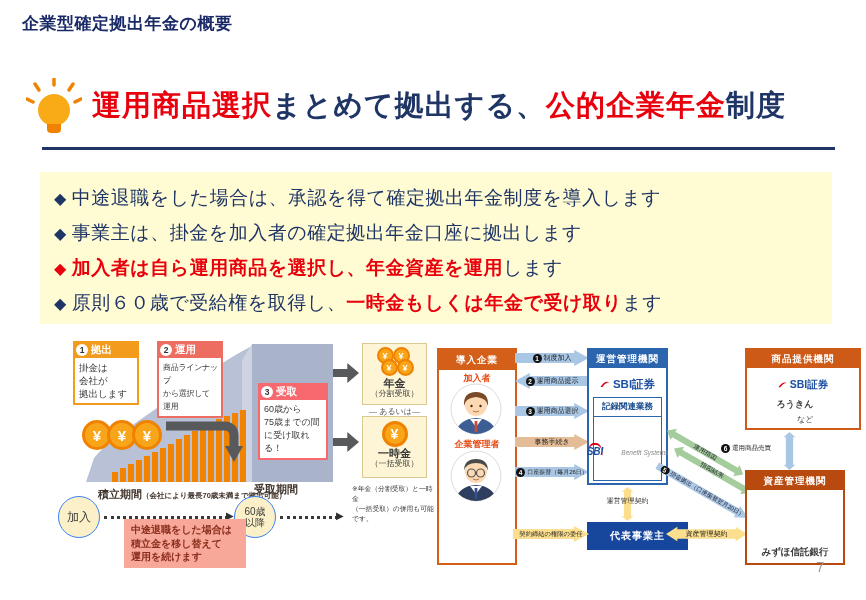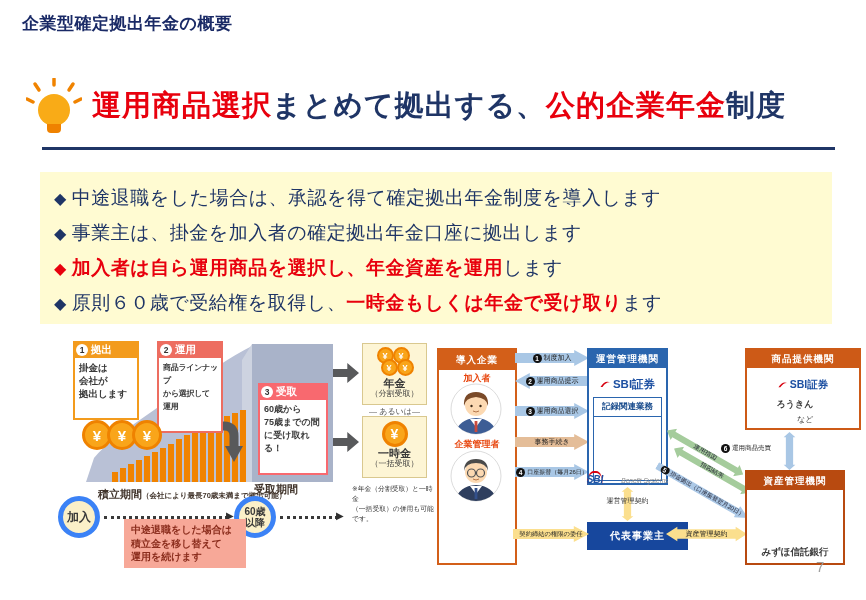--- a/index.html
+++ b/index.html
@@ -21,29 +21,29 @@
 .kp-line{font-size:19px;line-height:34px;color:#1f3566;font-weight:500;letter-spacing:.5px;white-space:nowrap;}
 .kp-marker{margin-right:5px;font-size:16px;}
 .kp-marker.red{color:#e8000d;}
 .kp-red{color:#e8000d;font-weight:bold;}
 
 
 .ldiag{left:40px;top:336px;width:400px;height:240px;}
 .step{position:absolute;}
 .step-header{height:17px;color:#fff;font-weight:bold;font-size:10.5px;display:flex;align-items:center;gap:3px;padding-left:3px;}
 .step-num{width:12px;height:12px;border-radius:50%;background:#fff;color:#333;font-size:8.5px;font-weight:bold;display:flex;align-items:center;justify-content:center;flex:none;}
-.step-body{background:#fff;border:2px solid;border-top:none;font-weight:bold;color:#3a3a3a;line-height:13px;padding:3px 2px 18px 4px;}
+.step-body{background:#fff;border:2px solid;border-top:none;font-weight:normal;color:#3a3a3a;line-height:13px;padding:3px 2px 3px 4px;}
 .coin{width:30px;height:30px;border-radius:50%;background:#f9a51a;border:3px solid #ef8200;color:#fff;font-weight:bold;font-size:15px;display:flex;align-items:center;justify-content:center;flex:none;}
 .coin-sm{width:17px;height:17px;border-width:2px;font-size:9px;position:absolute;}
 .coin-md{width:26px;height:26px;border-width:3px;font-size:14px;margin:2px auto 0;}
 .coins-row{display:flex;}
 .coins-row .coin{margin-right:-5px;}
 .period-label{font-size:11px;font-weight:bold;color:#40332a;white-space:nowrap;}
 .period-note{font-size:7.5px;font-weight:bold;color:#40332a;}
-.tl-circle{border-radius:50%;background:#fbf0c8;border:5px solid #3b82f6;display:flex;align-items:center;justify-content:center;text-align:center;font-weight:bold;color:#3a3a3a;}
+.tl-circle{border-radius:50%;background:#fbf0c8;border:1px solid #3b82f6;display:flex;align-items:center;justify-content:center;text-align:center;font-weight:normal;color:#3a3a3a;}
 .dotline{position:absolute;height:0;border-top:3px dotted #3a3a3a;}
 .dot-arrow{position:absolute;font-size:10px;color:#2f2f2f;}
 .pink-box{background:#f7a898;color:#8c2e1e;font-weight:bold;font-size:10px;line-height:13.5px;padding:4px 7px;}
 .payout-box{background:#fdf5d5;border:1px solid #d9c88f;text-align:center;}
 .payout-title{font-size:11px;font-weight:bold;color:#3a3a3a;line-height:12px;}
 .payout-sub{font-size:8px;color:#3a3a3a;line-height:10px;}
 .grey-arrow{position:absolute;width:26px;height:20px;background:#58595b;clip-path:polygon(0 30%,55% 30%,55% 0,100% 50%,55% 100%,55% 70%,0 70%);}
 .or-label{font-size:8px;color:#555;text-align:center;}
 .small-note{font-size:6.8px;color:#333;line-height:10px;}
 
@@ -62,21 +62,21 @@
 .yellow-f{background:#fbdf8e;}
 .flow-label{position:relative;z-index:1;font-size:7px;color:#222;white-space:nowrap;display:flex;align-items:center;gap:2px;}
 .badge{display:inline-flex;width:9px;height:9px;border-radius:50%;background:#111;color:#fff;font-size:6.5px;font-weight:bold;align-items:center;justify-content:center;flex:none;}
 .v-double{position:absolute;clip-path:polygon(50% 0%,5% 14%,22% 14%,22% 86%,5% 86%,50% 100%,95% 86%,78% 86%,78% 14%,95% 14%);}
 .band{position:absolute;height:13px;transform-origin:left center;display:flex;align-items:center;justify-content:center;font-size:6.5px;color:#223;white-space:nowrap;gap:2px;}
 .band.green{background:#a5cc9c;clip-path:polygon(0 50%,9% 0,9% 26%,91% 26%,91% 0,100% 50%,91% 100%,91% 74%,9% 74%,9% 100%);}
 .band.blue{background:#abc8e6;clip-path:polygon(0 22%,88% 22%,88% 0,100% 50%,88% 100%,88% 78%,0 78%);font-size:6px;}
 .rep-box{position:absolute;background:#17479d;color:#fff;font-weight:bold;font-size:10px;display:flex;align-items:center;justify-content:center;letter-spacing:1px;}
 .contract-label{position:absolute;font-size:7px;color:#333;text-align:center;z-index:3;white-space:nowrap;}
 .sbi-logo{display:inline-flex;align-items:center;gap:2px;font-size:11.5px;font-weight:bold;color:#1d50a2;white-space:nowrap;}
-.bs-logo{display:inline-flex;align-items:baseline;gap:18px;white-space:nowrap;margin-top:28px;}
+.bs-logo{display:inline-flex;align-items:baseline;gap:18px;white-space:nowrap;}
 .bs-sbi{font-style:italic;font-weight:bold;font-size:10px;color:#1d50a2;border-top:2px solid #d7000f;border-radius:40%/100% 100% 0 0;padding-top:1px;}
 .bs-sub{font-style:italic;font-size:6.5px;color:#8a8a8a;}
 .org-item{position:absolute;font-size:9px;font-weight:bold;color:#3a3a3a;}
 .page-num{left:816px;top:558px;font-size:15px;color:#a0a0a0;}
 </style>
 </head>
 <body>
 
 <div class="abs slide-title">企業型確定拠出年金の概要</div>
 

